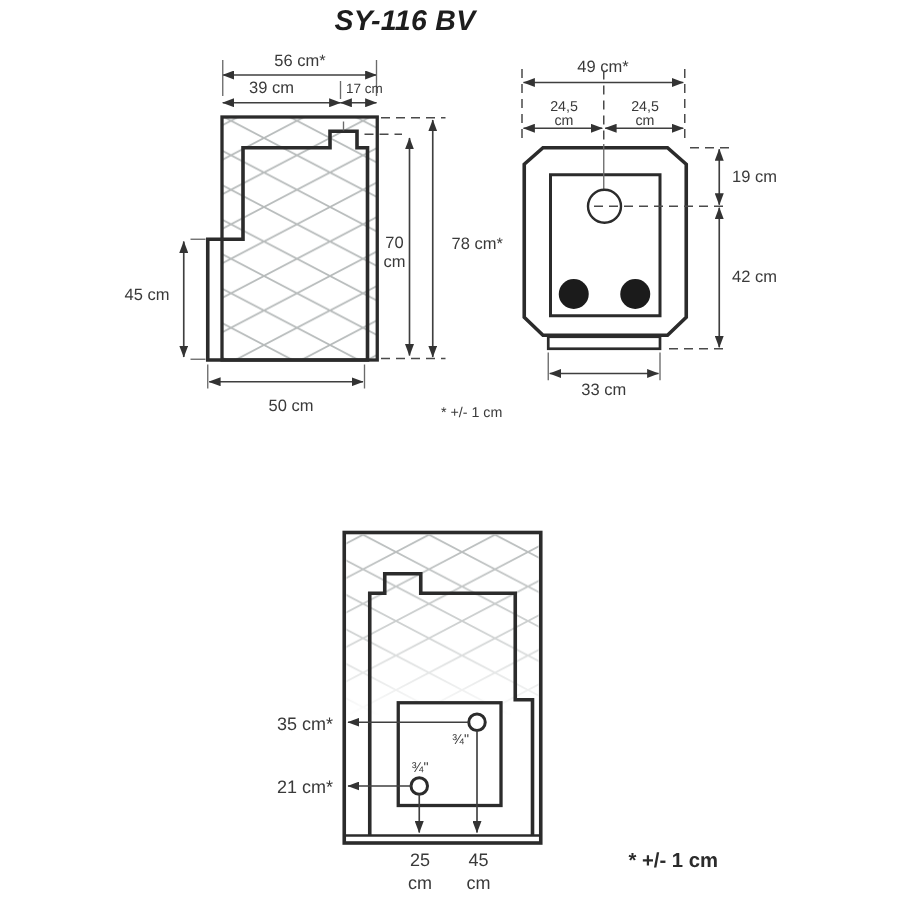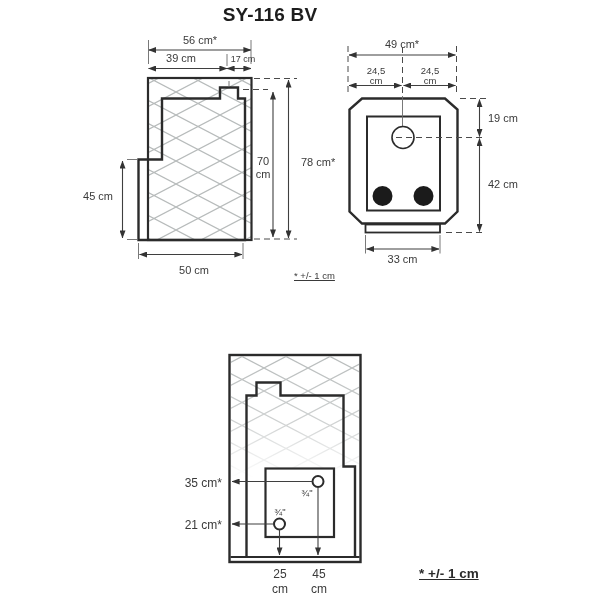--- a/index.html
+++ b/index.html
@@ -1,20 +1,20 @@
 <!DOCTYPE html>
 <html><head>
 <meta charset="utf-8">
 <style>
   html,body{margin:0;padding:0;background:#ffffff;}
   #stage{position:relative;width:600px;height:600px;background:#ffffff;overflow:hidden;
          font-family:"Liberation Sans",sans-serif;}
   .title{position:absolute;left:120px;top:4px;width:300px;text-align:center;
-         font-size:19px;font-weight:700;color:#1d1d1d;letter-spacing:.2px;}
-  .note{position:absolute;color:#3a3a3a;font-size:9.5px;text-decoration:underline;}
+         font-size:19px;font-weight:700;color:#1d1d1d;letter-spacing:.2px;font-style:italic;}
+  .note{position:absolute;color:#3a3a3a;font-size:9.5px;}
   .note.bold{font-weight:700;font-size:13.5px;color:#2b2b2b;}
   svg{position:absolute;left:0;top:0;}
   .dimtxt{font-family:"Liberation Sans",sans-serif;font-size:11px;fill:#3a3a3a;}
   .dimtxt.small{font-size:9px;}
   .dimtxt.tiny{font-size:9.5px;}
   .dimtxt.big{font-size:12px;}
   .outline{fill:none;stroke:#2b2b2b;stroke-width:2.4;stroke-linejoin:miter;}
   .thin{fill:none;stroke:#2b2b2b;stroke-width:1.8;}
   .dimline{stroke:#3f3f3f;stroke-width:1.1;fill:none;}
   .extline{stroke:#6a6a6a;stroke-width:0.9;fill:none;}

